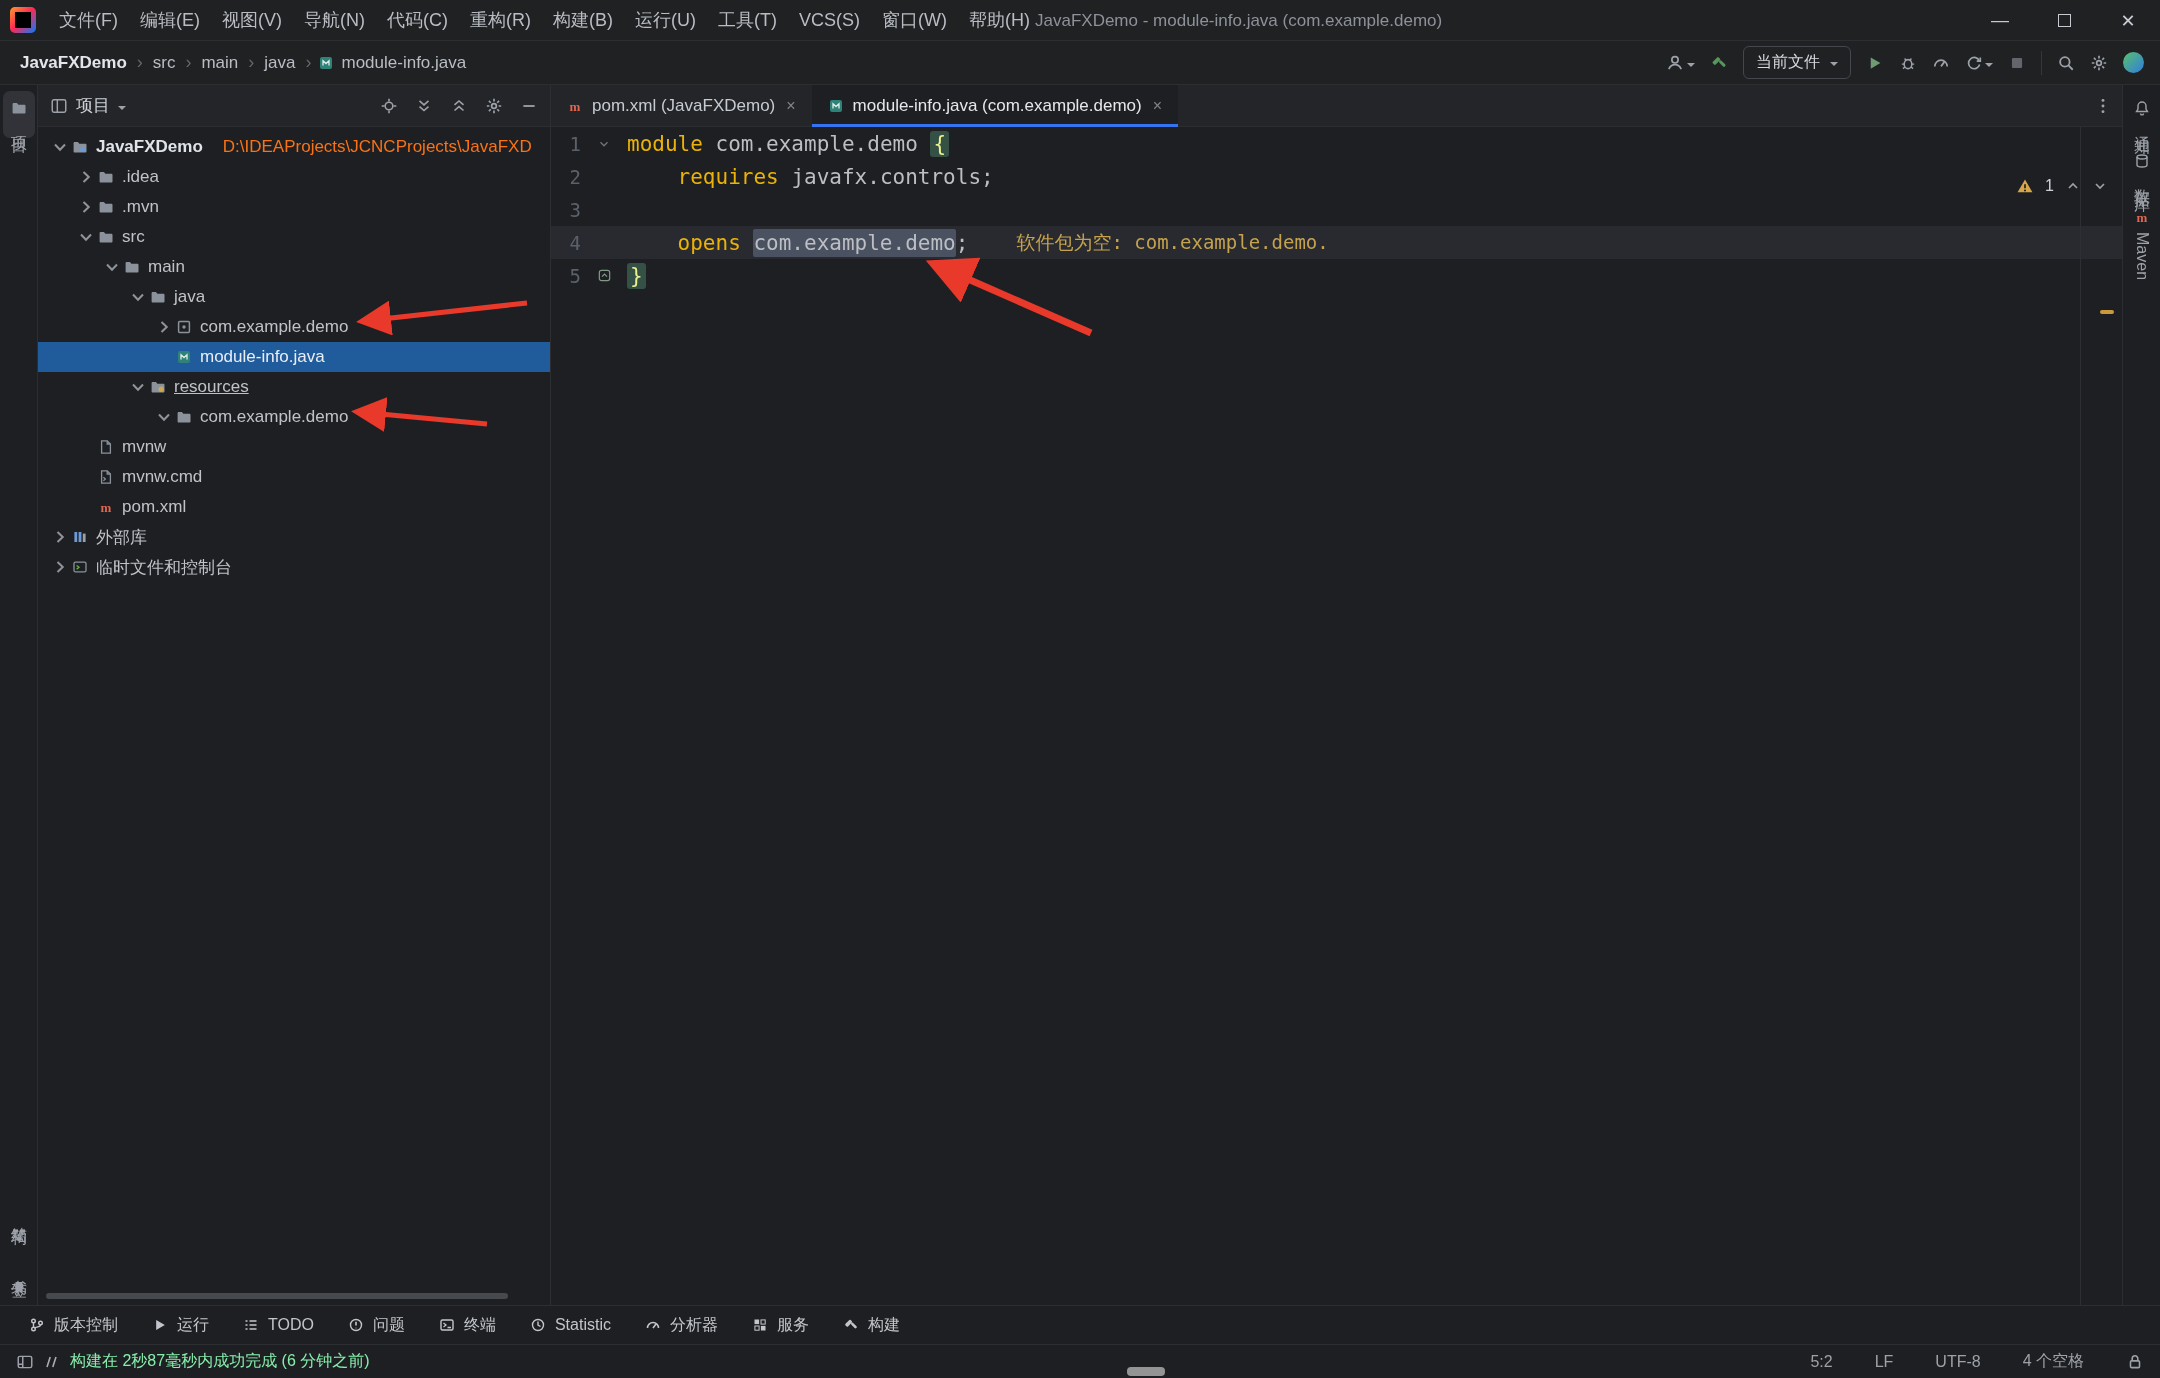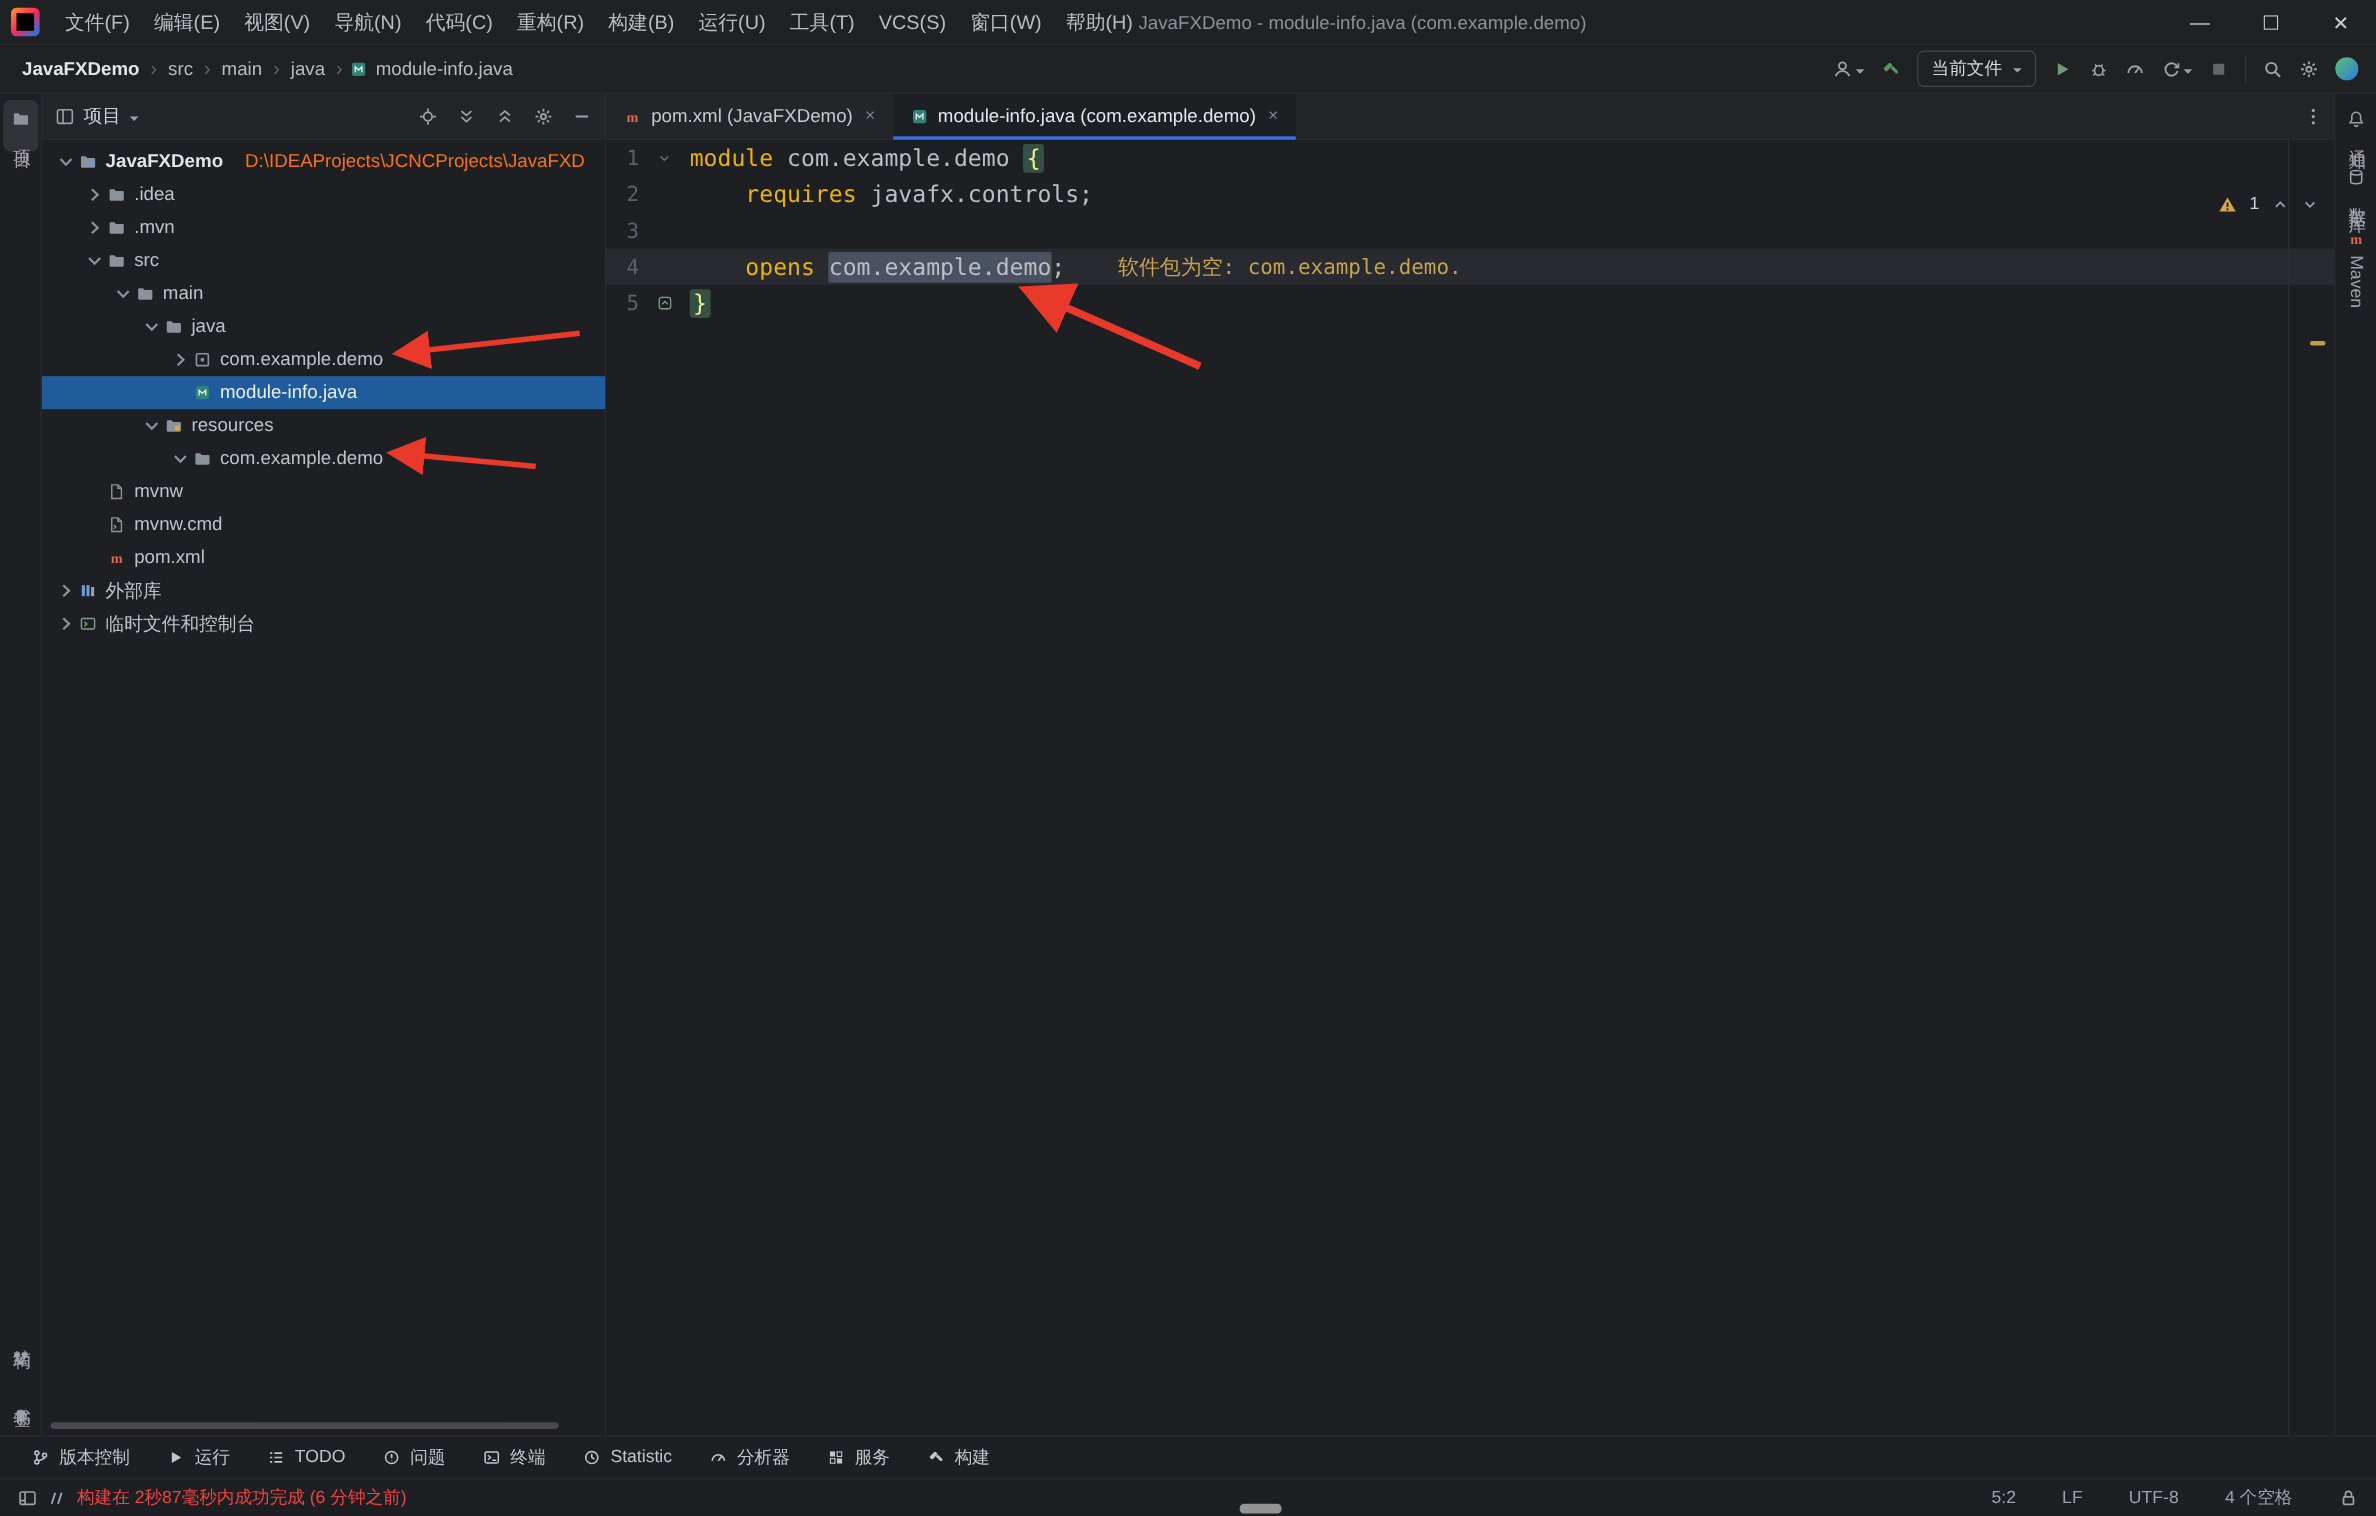--- a/index.html
+++ b/index.html
@@ -93,21 +93,21 @@
 
   
   #bottom-bar{position:absolute;left:0;bottom:34px;width:2160px;height:39px;background:#1e1f22;
               border-top:1px solid #2c2e32;display:flex;align-items:center;padding:0 16px;gap:8px;z-index:4}
   .bb-item{display:flex;align-items:center;gap:9px;padding:5px 13px;border-radius:6px;font-size:16px;color:#c2c6cc}
 
   
   #status-bar{position:absolute;left:0;bottom:0;width:2160px;height:34px;background:#1e1f22;
               border-top:1px solid #2c2e32;display:flex;align-items:center;padding:0 16px;
               font-size:16px;color:#9da2a9;z-index:4}
-  #status-left{display:flex;align-items:center;gap:10px;color:#ef4444}
+  #status-left{display:flex;align-items:center;gap:10px;color:#86efac}
   #status-right{margin-left:auto;display:flex;align-items:center;gap:42px}
   .taskbar-hint{position:absolute;left:1127px;bottom:2px;width:38px;height:9px;border-radius:4px;
                 background:#a9a9a9;opacity:.85;z-index:6}
 
   
   #arrows{position:absolute;inset:0;width:2160px;height:1378px;z-index:60;pointer-events:none}
 </style>
 </head>
 <body>
 
@@ -396,21 +396,21 @@
         <div class="tree-row selected" style="padding-left: 116px;">
           <span class="chev"></span>
           <span class="icon i16 ticon">
             <svg viewBox="0 0 16 16" fill="none" xmlns="http://www.w3.org/2000/svg">
               <rect x="2" y="2" width="12" height="12" rx="2" fill="#2f8277"></rect>
               <path d="M5 10.6V5.8l3 2.8 3-2.8v4.8" stroke="#dcebe8" stroke-width="1.3"></path>
             </svg>
           </span>
           <span class="tlabel">module-info.java</span>
         </div>
-        <div class="tree-row" style="padding-left: 90px;">
+        <div class="tree-row" style="padding-left: 90px; text-decoration: underline;">
           <span class="chev">
             <svg viewBox="0 0 16 16" fill="none" xmlns="http://www.w3.org/2000/svg">
               <path d="M4 6l4 4.2L12 6" stroke="#8f949b" stroke-width="1.6"></path>
             </svg>
           </span>
           <span class="icon i16 ticon">
             <svg viewBox="0 0 16 16" fill="none" xmlns="http://www.w3.org/2000/svg">
               <path d="M1.6 4.1c0-.6.5-1.1 1.1-1.1h3.2l1.5 1.7h6c.6 0 1.1.5 1.1 1.1v6.6c0 .6-.5 1.1-1.1 1.1H2.7c-.6 0-1.1-.5-1.1-1.1z" fill="#8b929c"></path>
               <circle cx="11.2" cy="10.2" r="2.6" fill="#cfa94d"></circle>
             </svg>

